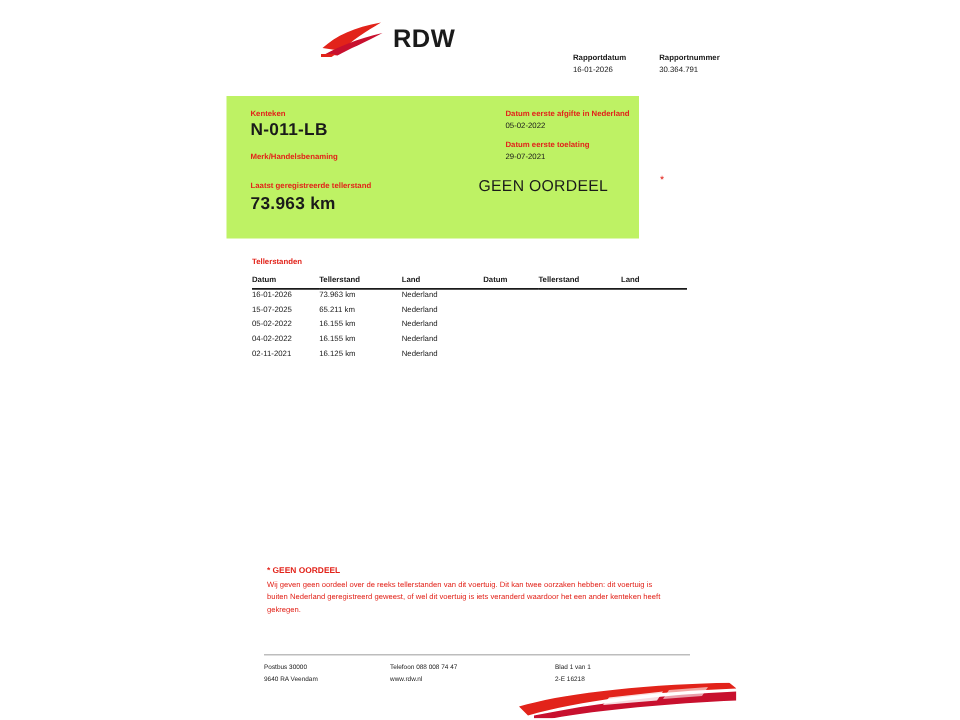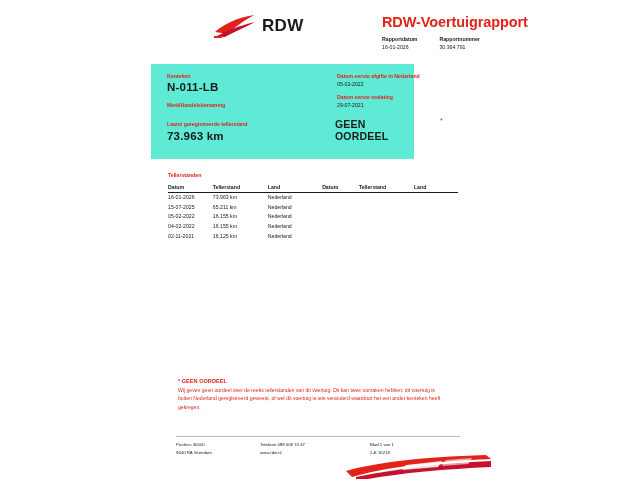--- a/index.html
+++ b/index.html
@@ -73,45 +73,46 @@
   .meta-label { font-weight: bold; font-size: 5.2px; line-height: 1.5; }
   .meta-value { font-size: 5.2px; line-height: 1.5; }
 
   
   .summary {
     position: absolute;
     left: 151px;
     top: 64px;
     width: 263px;
     height: 95px;
-    background: #5eead4;
+    background: #bef264;
+    padding-left: 12px;
   }
   .sum-left { position: absolute; left: 16px; top: 8px; width: 160px; }
   .sum-right { position: absolute; left: 186px; top: 8px; width: 110px; }
   .sum-label {
     font-size: 5.2px;
     font-weight: bold;
     color: #1a1a1a;
     line-height: 1.6;
   }
   .sum-label.red { color: #e2231a; }
   .sum-big {
     font-size: 11.5px;
     font-weight: bold;
     letter-spacing: 0.2px;
     line-height: 1.35;
     margin-bottom: 5px;
   }
   .sum-small { font-size: 5.2px; line-height: 1.6; margin-bottom: 4px; }
   .verdict {
     position: absolute;
-    left: 184px;
+    left: 168px;
     top: 54px;
     font-size: 10.5px;
-    font-weight: bold;
+    font-weight: normal;
     letter-spacing: 0.2px;
   }
   .verdict-star {
     position: absolute;
     left: 289px;
     top: 53px;
     font-size: 7px;
     color: #e2231a;
   }
   .km-block { position: absolute; left: 16px; top: 56px; }
@@ -211,21 +212,20 @@
       <span class="logo-mark">
         <svg width="44" height="26" viewBox="0 0 44 26">
           <path d="M1 20 C10 12, 22 6, 40 3 C30 9, 20 15, 14 22 Z" fill="#e2231a"></path>
           <path d="M3 24 C12 19, 24 14, 41 10 C30 16, 18 21, 11 25 Z" fill="#c8102e"></path>
           <path d="M0 24 L10 24 L7 26 L0 26 Z" fill="#e2231a"></path>
         </svg>
       </span>
       <span class="logo-text">RDW</span>
     </div>
 
-    <div class="report-title">RDW-Voertuigrapport</div>
 
     <div class="meta-row">
       <div class="meta-col">
         <div class="meta-label">Rapportdatum</div>
         <div class="meta-value">16-01-2026</div>
       </div>
       <div class="meta-col">
         <div class="meta-label">Rapportnummer</div>
         <div class="meta-value">30.364.791</div>
       </div>

